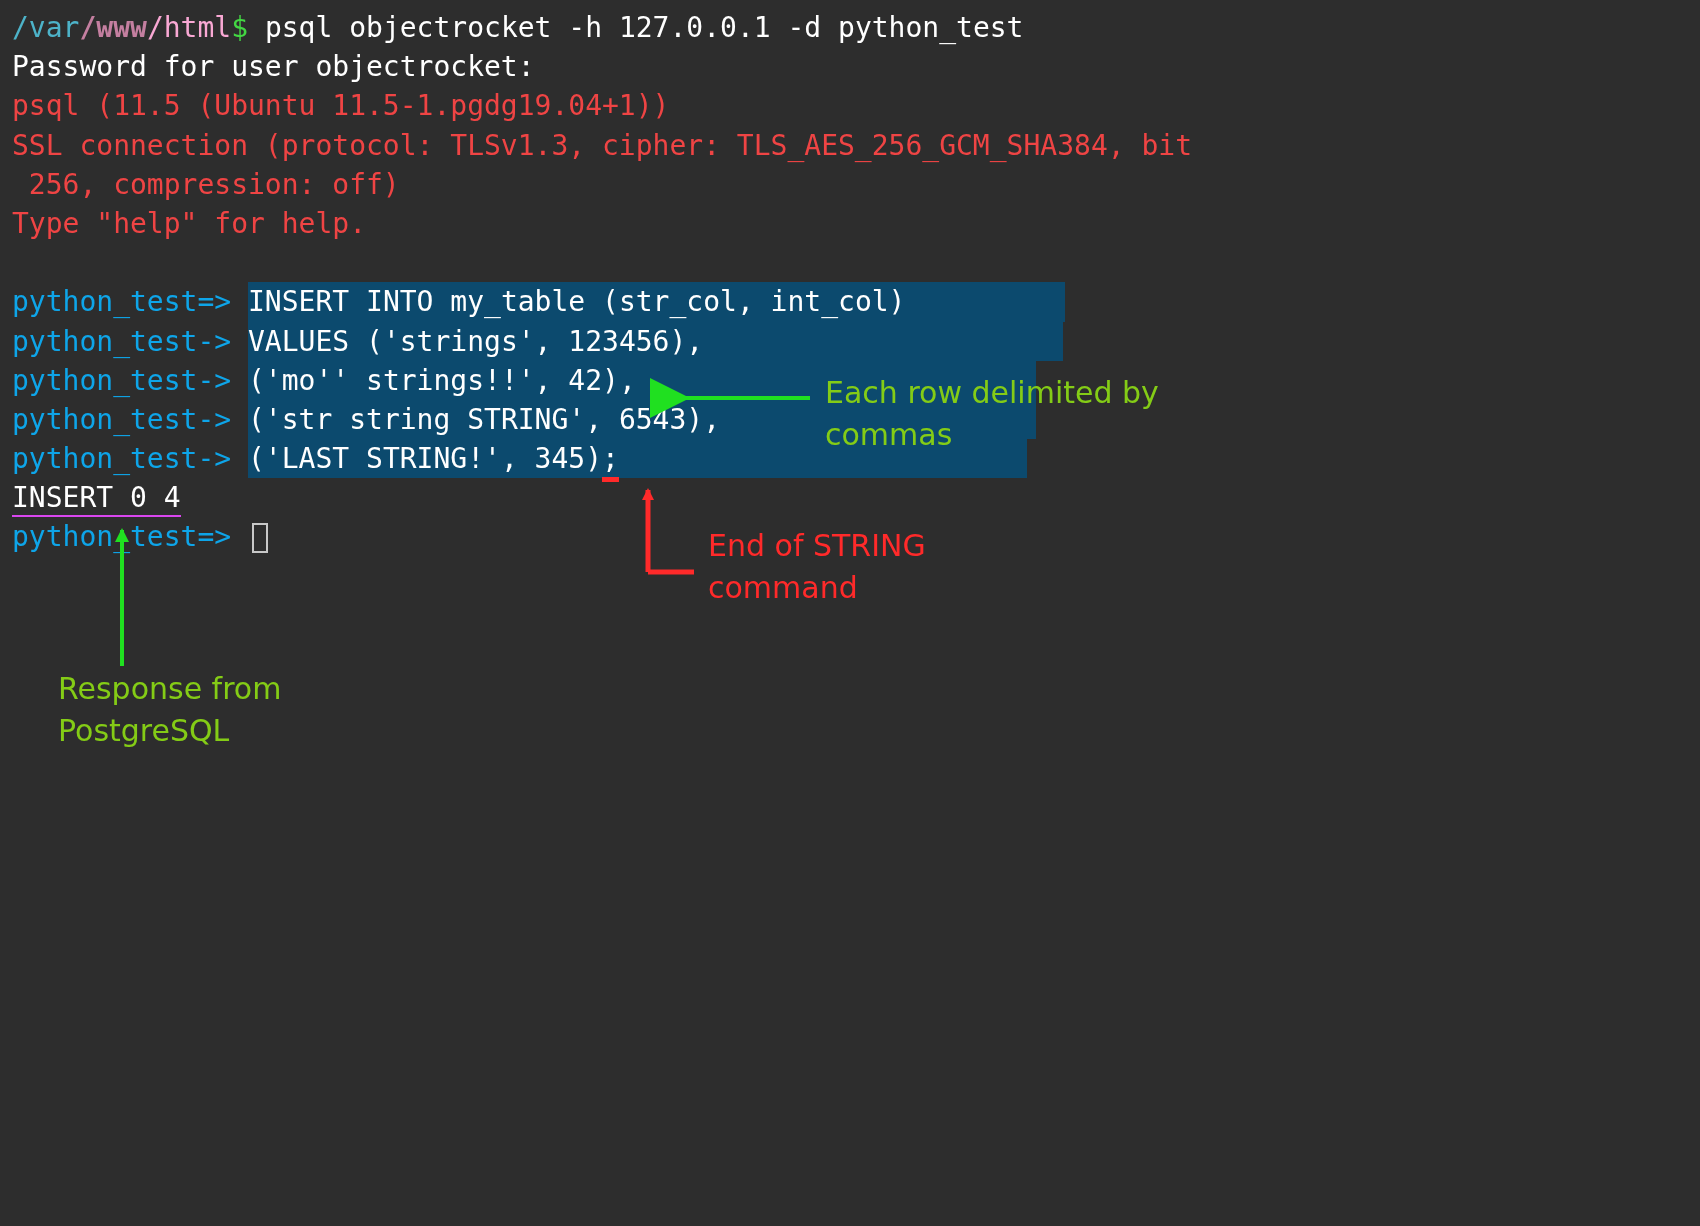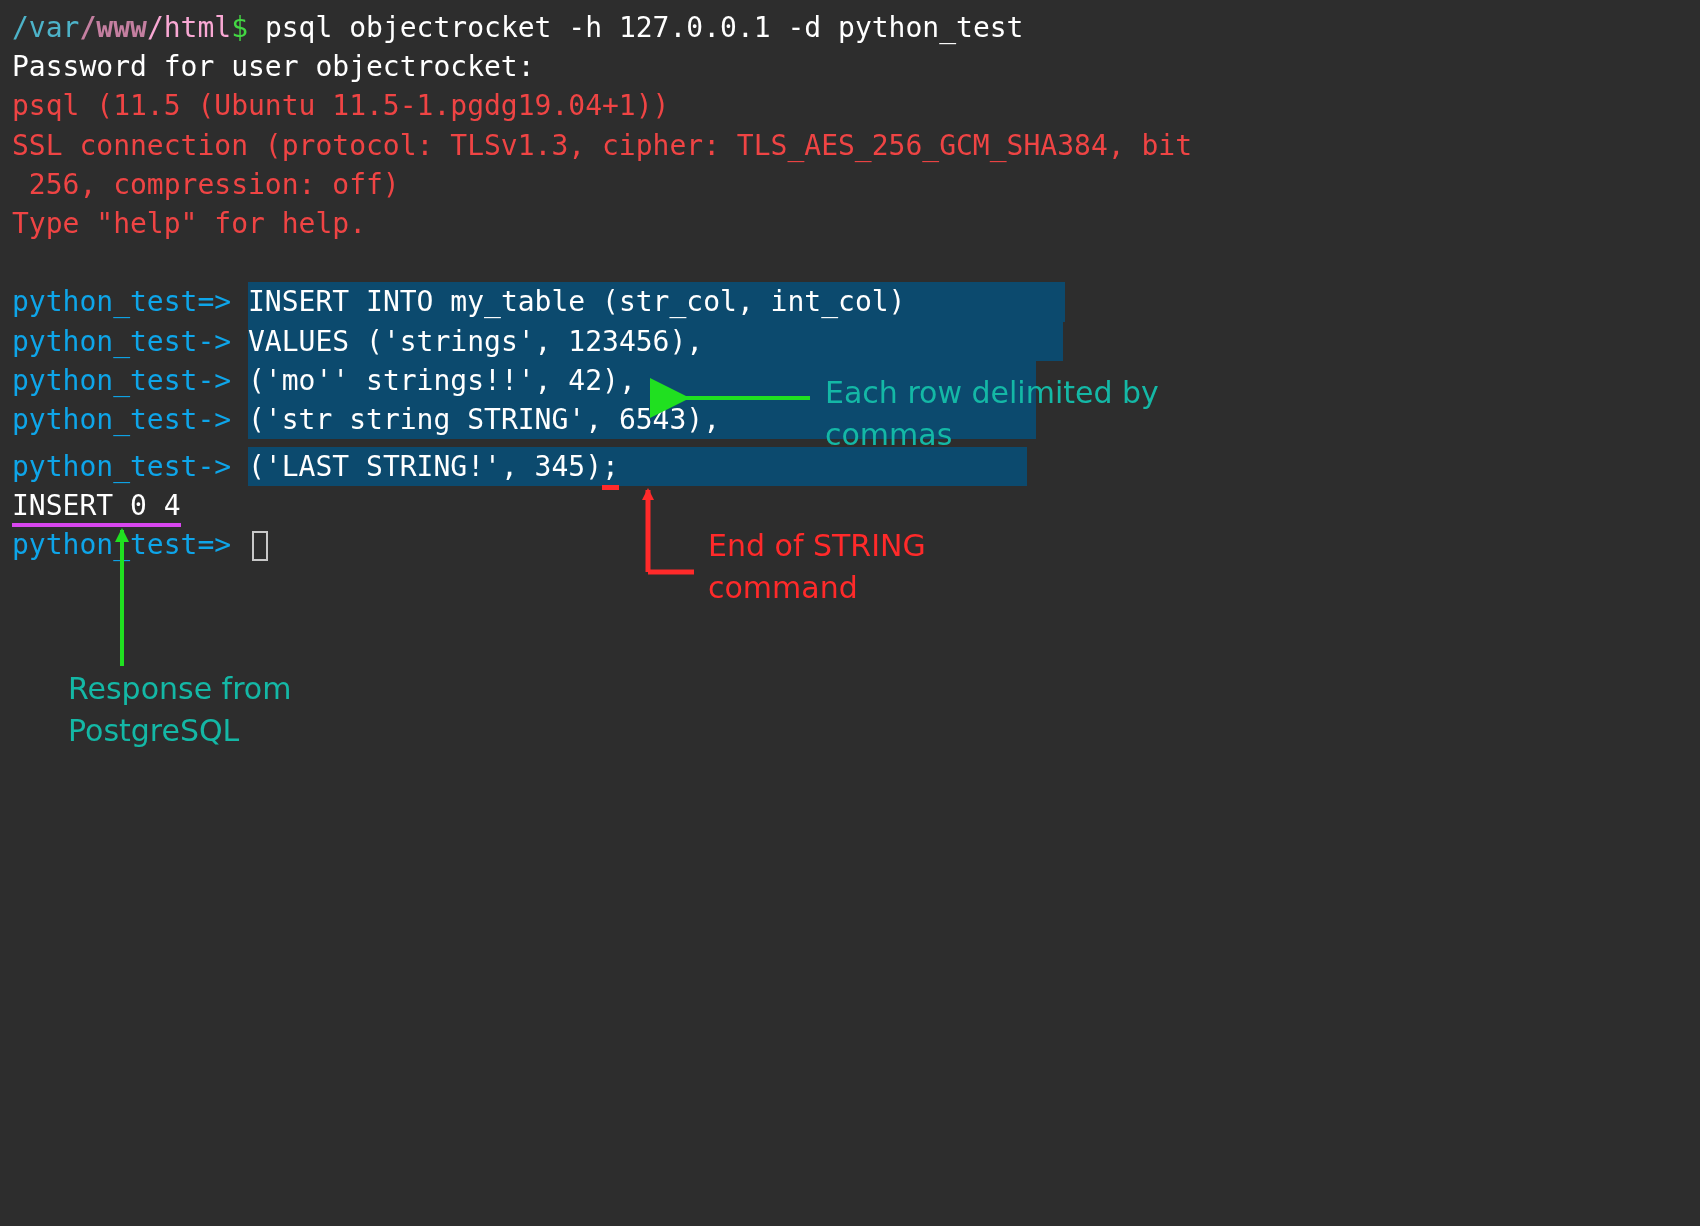--- a/index.html
+++ b/index.html
@@ -15,21 +15,21 @@
       overflow: hidden;
       position: relative;
     }
     .term-line { white-space: pre; }
     .bright { color: #ffffff; font-weight: 500; }
     .dim { color: #ef4444; }
     .path-seg-1 { color: #4db3c9; }
     .path-seg-2 { color: #c47fa0; font-weight: bold; }
     .path-seg-3 { color: #f9a8d4; }
     .dollar { color: #43d643; }
-    .underline-green { border-bottom: 4px solid #d946ef; padding-bottom: 1px; }
+    .underline-green { border-bottom: 2px solid #d946ef; padding-bottom: 1px; }
     .red-under { border-bottom: 5px solid #ff2a2a; padding-bottom: 2px; }
     .highlight-block {
       background: #0c4a6e;
       display: inline-block;
     }
     .prompt-db { color: #0ea5e9; }
     .cursor-box {
       display: inline-block;
       width: 16px;
       height: 30px;
@@ -37,21 +37,21 @@
       vertical-align: middle;
       margin-left: 4px;
     }
     
     .ann {
       position: absolute;
       font-family: 'DejaVu Sans', Verdana, sans-serif;
       font-size: 30px;
       font-weight: 400;
     }
-    .ann-green { color: #14b8a6; }
+    .ann-green { color: #84cc16; }
     .ann-red { color: #ff2a2a; }
     svg.arrow { position: absolute; overflow: visible; }
   </style>
 </head>
 <body>
 
 <div class="term-line"><span class="path-seg-1">/var</span><span class="path-seg-2">/www</span><span class="path-seg-3">/html</span><span class="dollar">$</span><span class="bright"> psql objectrocket -h 127.0.0.1 -d python_test</span></div>
 
 <div class="term-line bright">Password for user objectrocket:</div>
 
@@ -66,21 +66,21 @@
 <div class="term-line">&nbsp;</div>
 
 <div class="term-line"><span class="prompt-db">python_test=&gt; </span><span class="highlight-block bright" style="padding-right:160px;">INSERT INTO my_table (str_col, int_col)</span></div>
 
 <div class="term-line"><span class="prompt-db">python_test-&gt; </span><span class="highlight-block bright" style="padding-right:360px;">VALUES ('strings', 123456),</span></div>
 
 <div class="term-line"><span class="prompt-db">python_test-&gt; </span><span class="highlight-block bright" style="padding-right:400px;"><span>('mo'' strings!!', 42)</span><span>,</span></span></div>
 
 <div class="term-line"><span class="prompt-db">python_test-&gt; </span><span class="highlight-block bright" style="padding-right:316px;">('str string STRING', 6543),</span></div>
 
-<div class="term-line"><span class="prompt-db">python_test-&gt; </span><span class="highlight-block bright" style="padding-right:408px;margin-top:8px;"><span>('LAST STRING!', 345)</span><span class="red-under">;</span></span></div>
+<div class="term-line"><span class="prompt-db">python_test-&gt; </span><span class="highlight-block bright" style="padding-right:408px;"><span>('LAST STRING!', 345)</span><span class="red-under">;</span></span></div>
 
 <div class="term-line"><span class="bright underline-green">INSERT 0 4</span></div>
 
 <div class="term-line"><span class="prompt-db">python_test=&gt; </span><span class="cursor-box"></span></div>
 
 <svg class="arrow" style="left:670px; top:388px;" width="140" height="20">
   <defs>
     <marker id="gah" markerWidth="10" markerHeight="10" refX="2" refY="5" orient="auto">
       <path d="M10,0 L0,5 L10,10 Z" fill="#20e020"></path>
     </marker>
@@ -93,13 +93,13 @@
   <line x1="10" y1="0" x2="10" y2="82" stroke="#ff2a2a" stroke-width="5"></line>
   <line x1="10" y1="82" x2="56" y2="82" stroke="#ff2a2a" stroke-width="5"></line>
   <polygon points="4,10 16,10 10,-2" fill="#ff2a2a"></polygon>
 </svg>
 <div class="ann ann-red" style="left:708px; top:525px; width:340px;">End of STRING command</div>
 
 <svg class="arrow" style="left:112px; top:530px;" width="20" height="140">
   <line x1="10" y1="0" x2="10" y2="136" stroke="#20e020" stroke-width="4"></line>
   <polygon points="3,12 17,12 10,-2" fill="#20e020"></polygon>
 </svg>
-<div class="ann ann-green" style="left:68px; top:668px; width:300px;">Response from PostgreSQL</div>
+<div class="ann ann-green" style="left:58px; top:668px; width:300px;">Response from PostgreSQL</div>
 
 </body></html>

